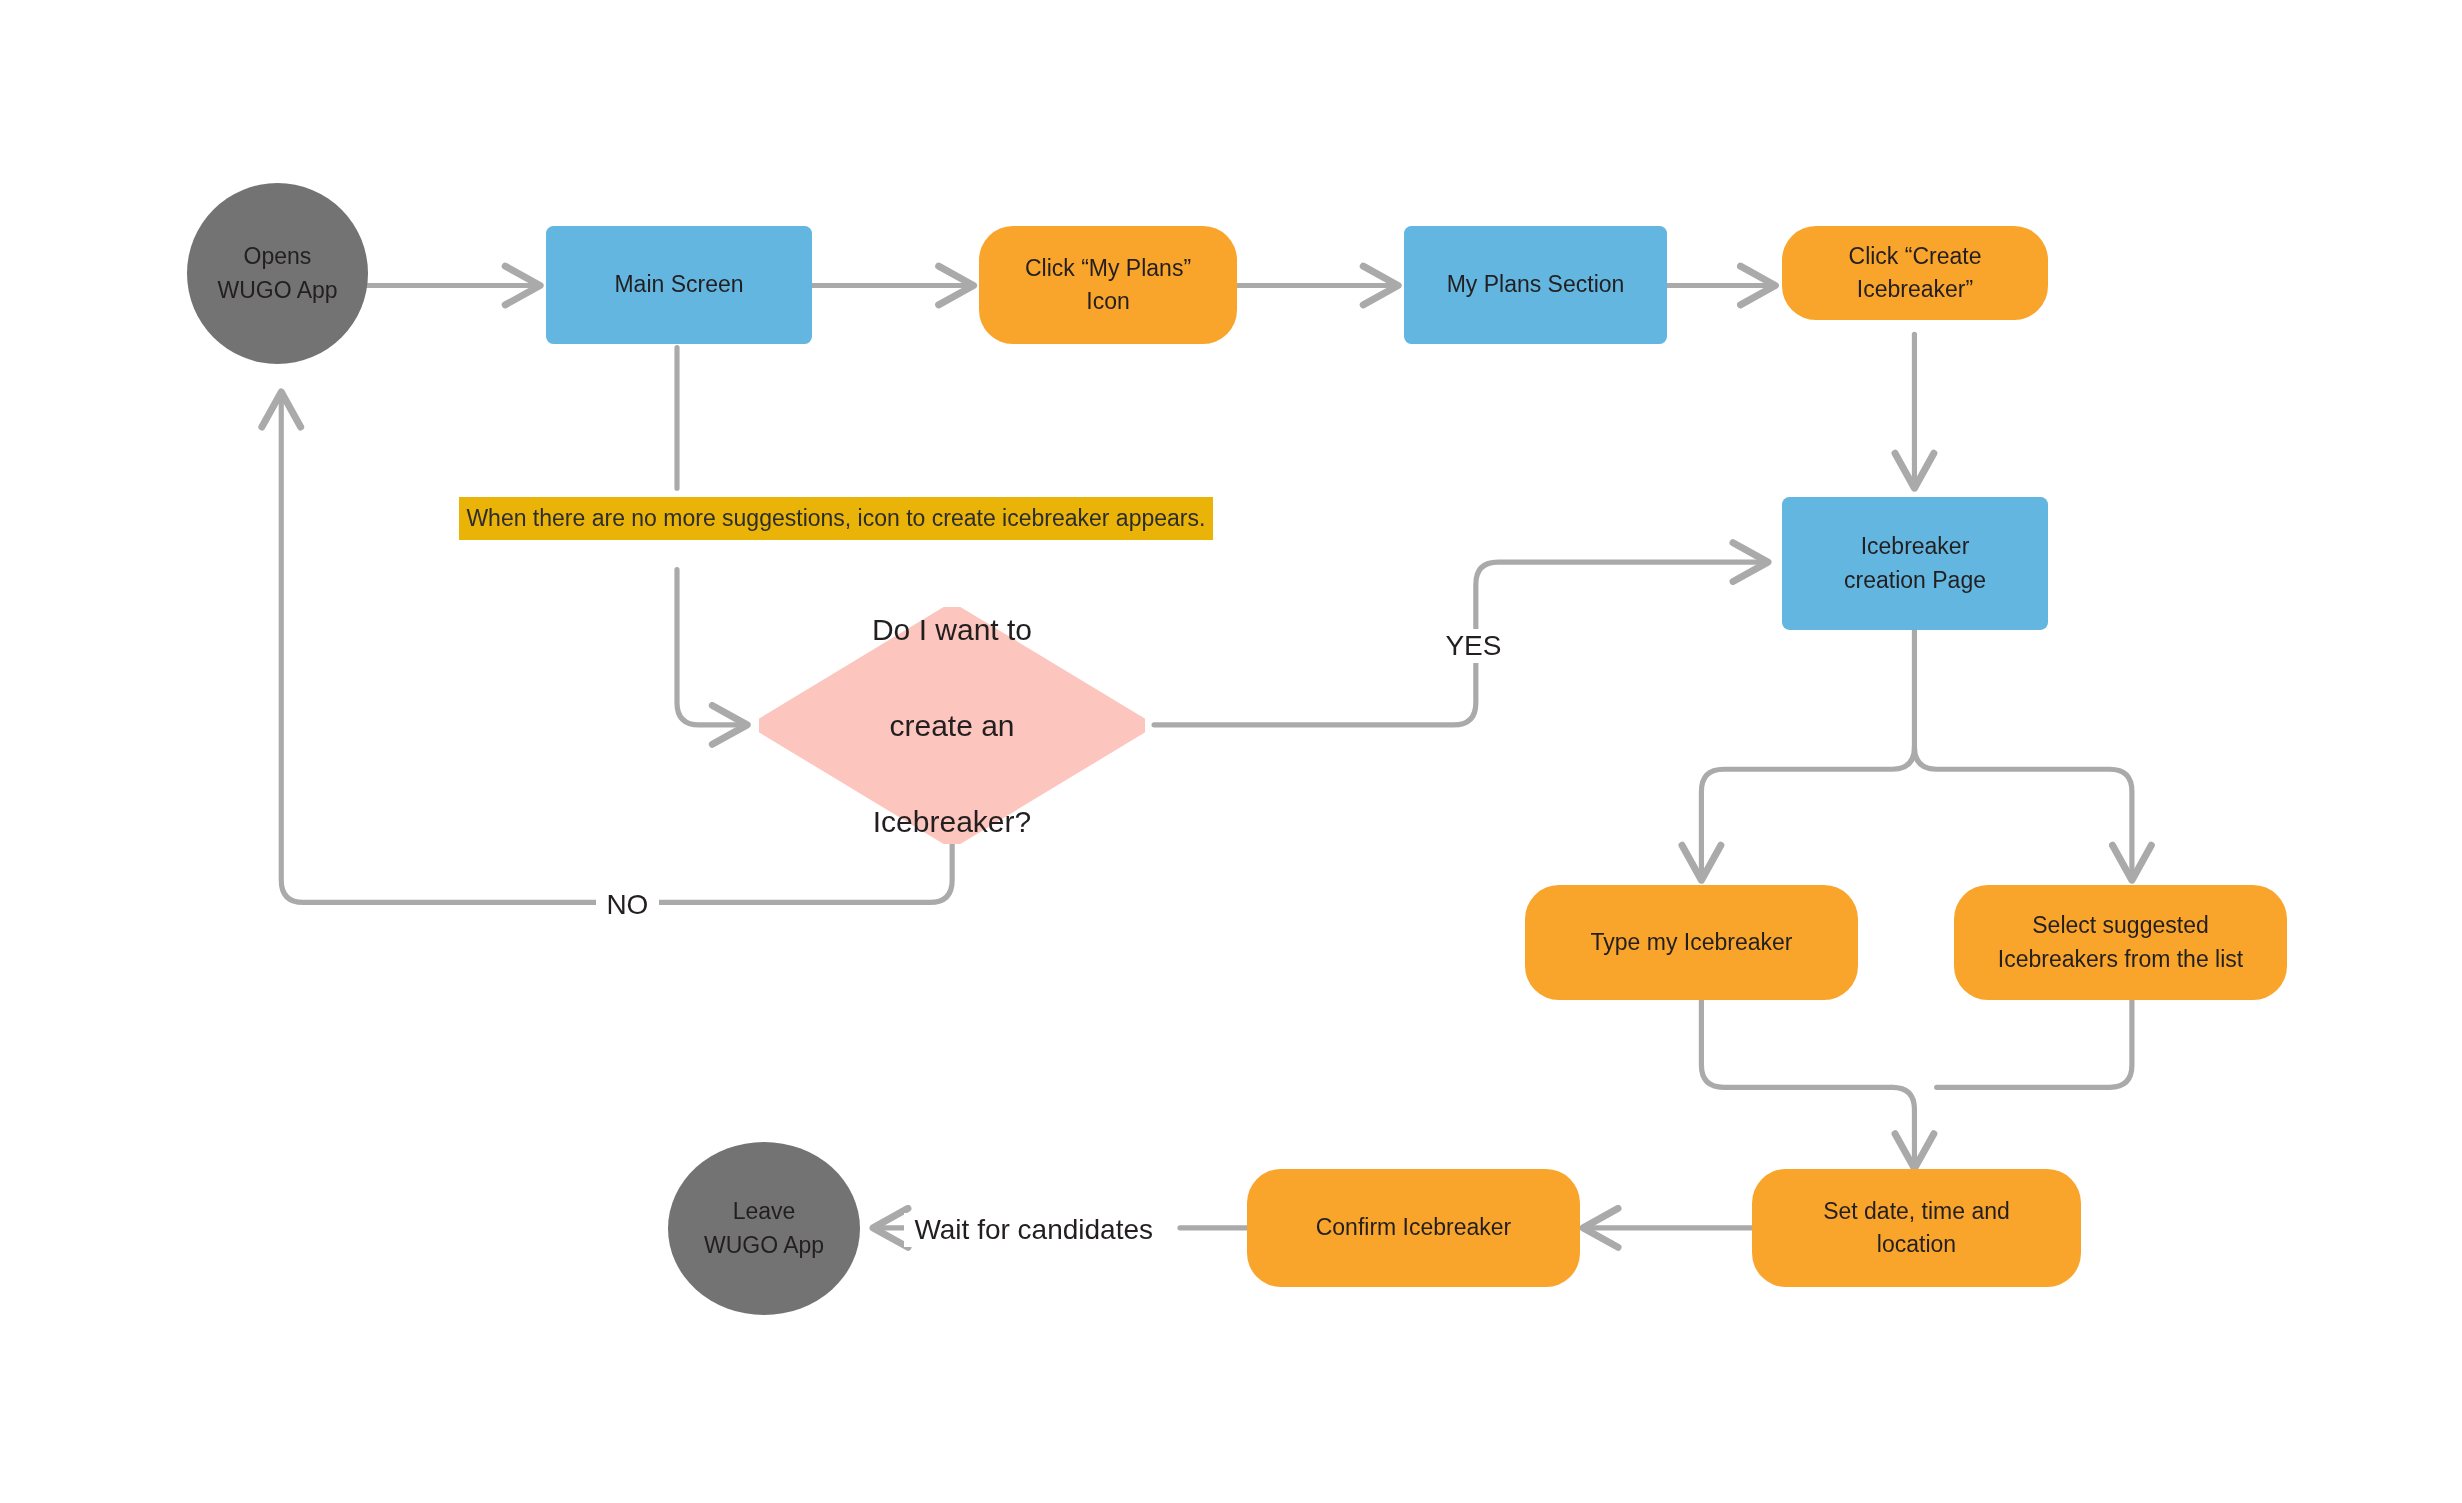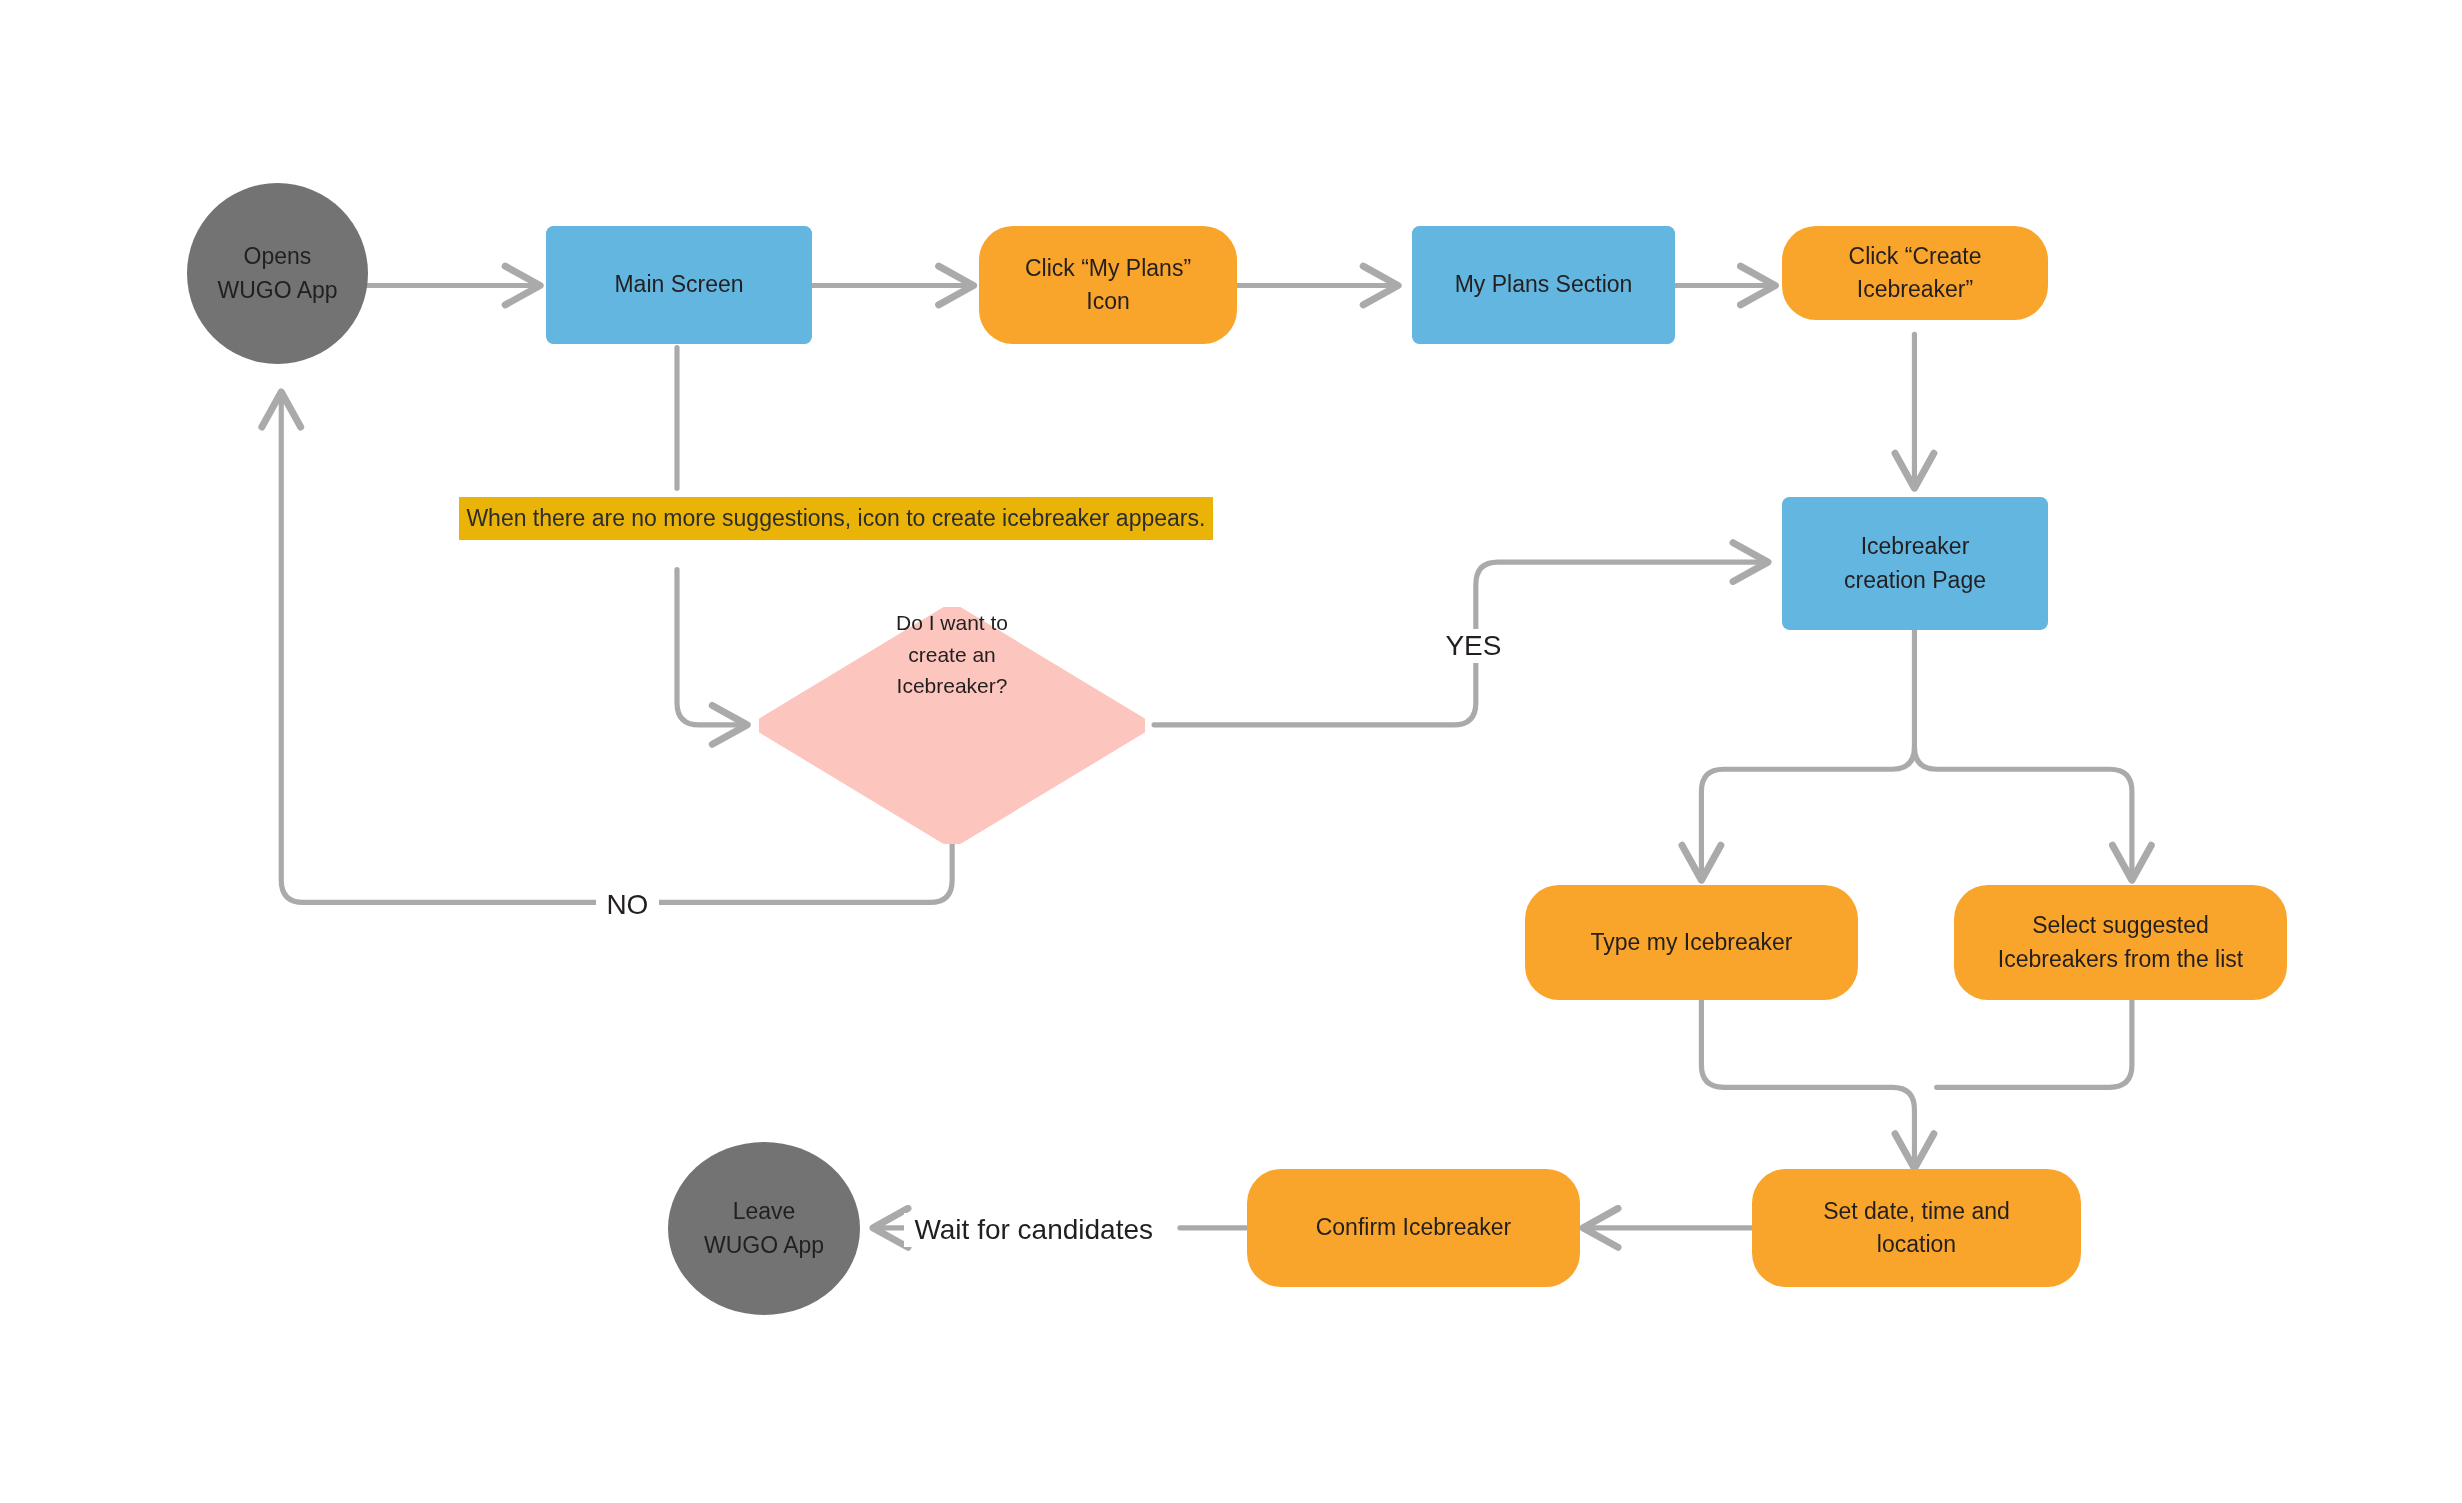--- a/index.html
+++ b/index.html
@@ -57,24 +57,24 @@
     position: absolute;
     left: 0; top: 0;
     width: 100%; height: 100%;
   }
   .diamond-label {
     position: absolute;
     left: 0; top: 0;
     width: 100%; height: 100%;
     display: flex;
     align-items: center;
-    justify-content: flex-start;
+    justify-content: space-between;
     text-align: center;
     color: #231f20;
-    font-size: 21px;
+    font-size: 30px;
     line-height: 1.5;
     flex-direction: column;
   }
   .edge-label {
     position: absolute;
     color: #231f20;
     font-size: 28px;
     background: #ffffff;
     padding: 0 10.4px;
     white-space: nowrap;
@@ -144,21 +144,21 @@
 
   <div class="node n-rect" style="left:546px; top:226px; width:266px; height:118px;">
     <span>Main Screen</span>
   </div>
 
   <div class="node n-pill" style="left:979px; top:226px; width:258px; height:118px; flex-direction:column;">
     <span>Click “My Plans”</span>
     <span>Icon</span>
   </div>
 
-  <div class="node n-rect" style="left:1404px; top:226px; width:263px; height:118px;margin-left:8px;">
+  <div class="node n-rect" style="left:1404px; top:226px; width:263px; height:118px;">
     <span>My Plans Section</span>
   </div>
 
   <div class="node n-pill" style="left:1782px; top:226px; width:266px; height:94px; flex-direction:column;">
     <span>Click “Create</span>
     <span>Icebreaker”</span>
   </div>
 
   <div class="node n-rect" style="left:1782px; top:497px; width:266px; height:133px; flex-direction:column;">
     <span>Icebreaker</span>

